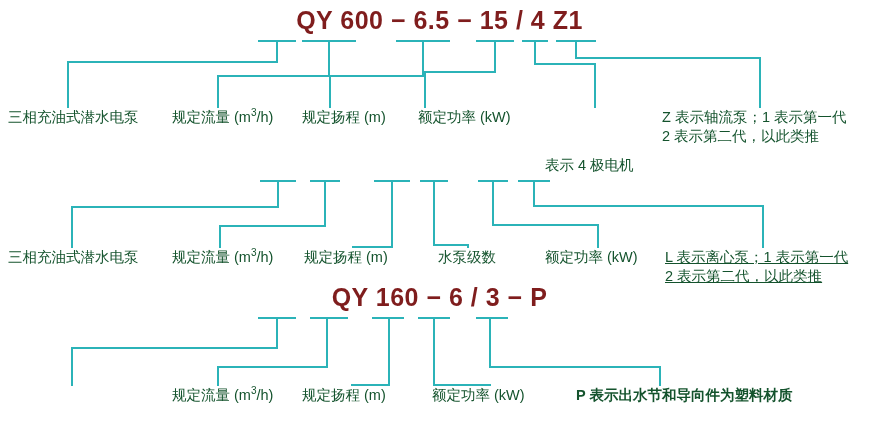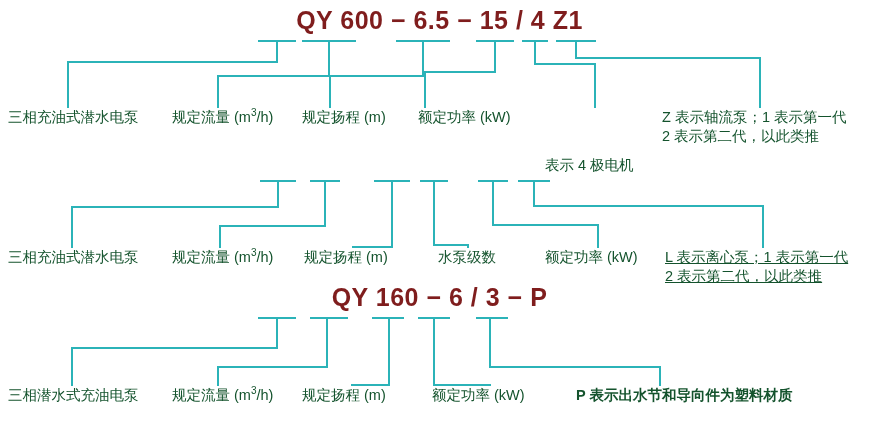--- a/index.html
+++ b/index.html
@@ -167,21 +167,20 @@
       <path d="M327,318 V367 H218 V386"></path>
 
       <path d="M389,318 V385 H352 V386"></path>
 
       <path d="M434,318 V385 H490 V386"></path>
 
       <path d="M490,318 V367 H660 V386"></path>
     </g>
   </svg>
 
-  <div class="label" style="left:8px; top:386px;">三相潜水式充油电泵</div>
 
   <div class="label" style="left:172px; top:386px;">
     <span>规定流量 (m</span><span class="sup">3</span><span>/h)</span>
   </div>
 
   <div class="label" style="left:302px; top:386px;">规定扬程 (m)</div>
 
   <div class="label" style="left:432px; top:386px;">额定功率 (kW)</div>
 
   <div class="label" style="left:576px; top:386px;font-weight:bold;">P 表示出水节和导向件为塑料材质</div>

